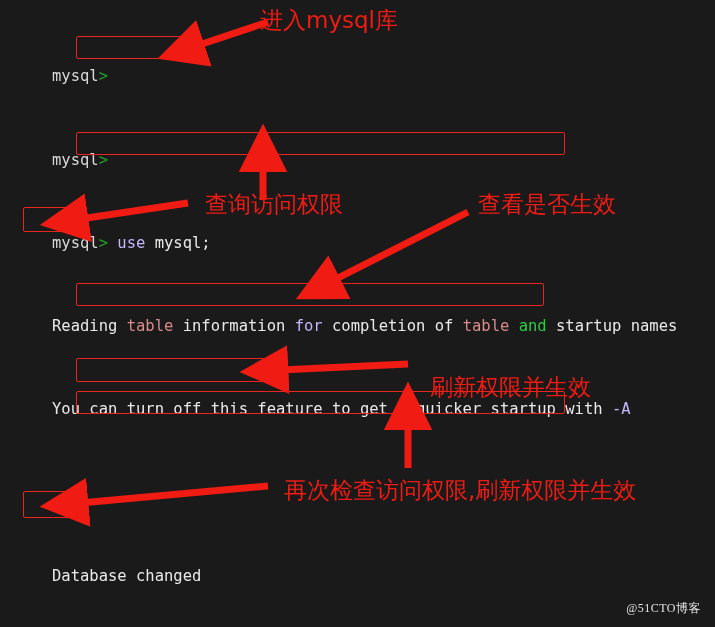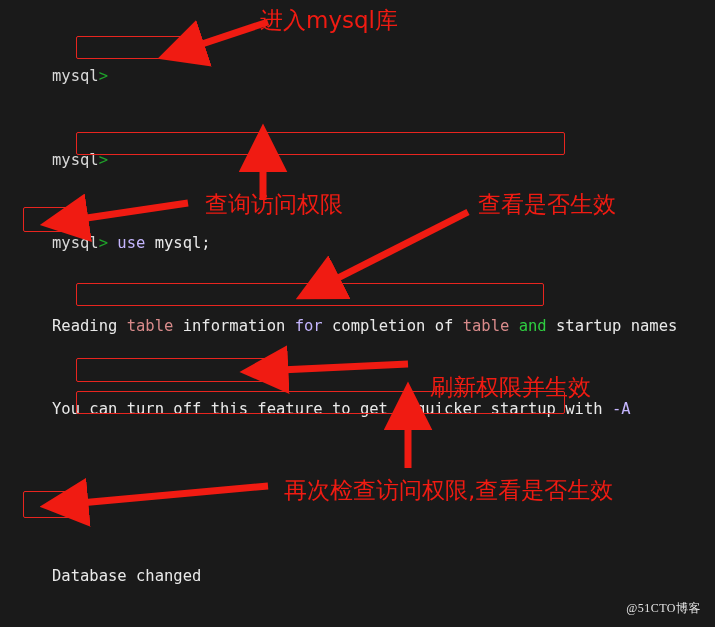--- a/index.html
+++ b/index.html
@@ -180,17 +180,17 @@
 
     <g>
       <path d="M268,486 L80,503" stroke="#f01b12" stroke-width="7" fill="none" marker-end="url(#ah)"></path>
     </g>
   </svg>
 
   <div class="anno" style="left:260px; top:9px;">进入mysql库</div>
   <div class="anno" style="left:205px; top:193px;">查询访问权限</div>
   <div class="anno" style="left:478px; top:193px;">查看是否生效</div>
   <div class="anno" style="left:430px; top:352px;margin-top:24px;">刷新权限并生效</div>
-  <div class="anno" style="left:284px; top:479px;">再次检查访问权限,查看是否生效</div>
+  <div class="anno" style="left:284px; top:479px;">再次检查访问权限,刷新权限并生效</div>
 
   <div class="watermark">@51CTO博客</div>
 
 </div>
 
 </body></html>

